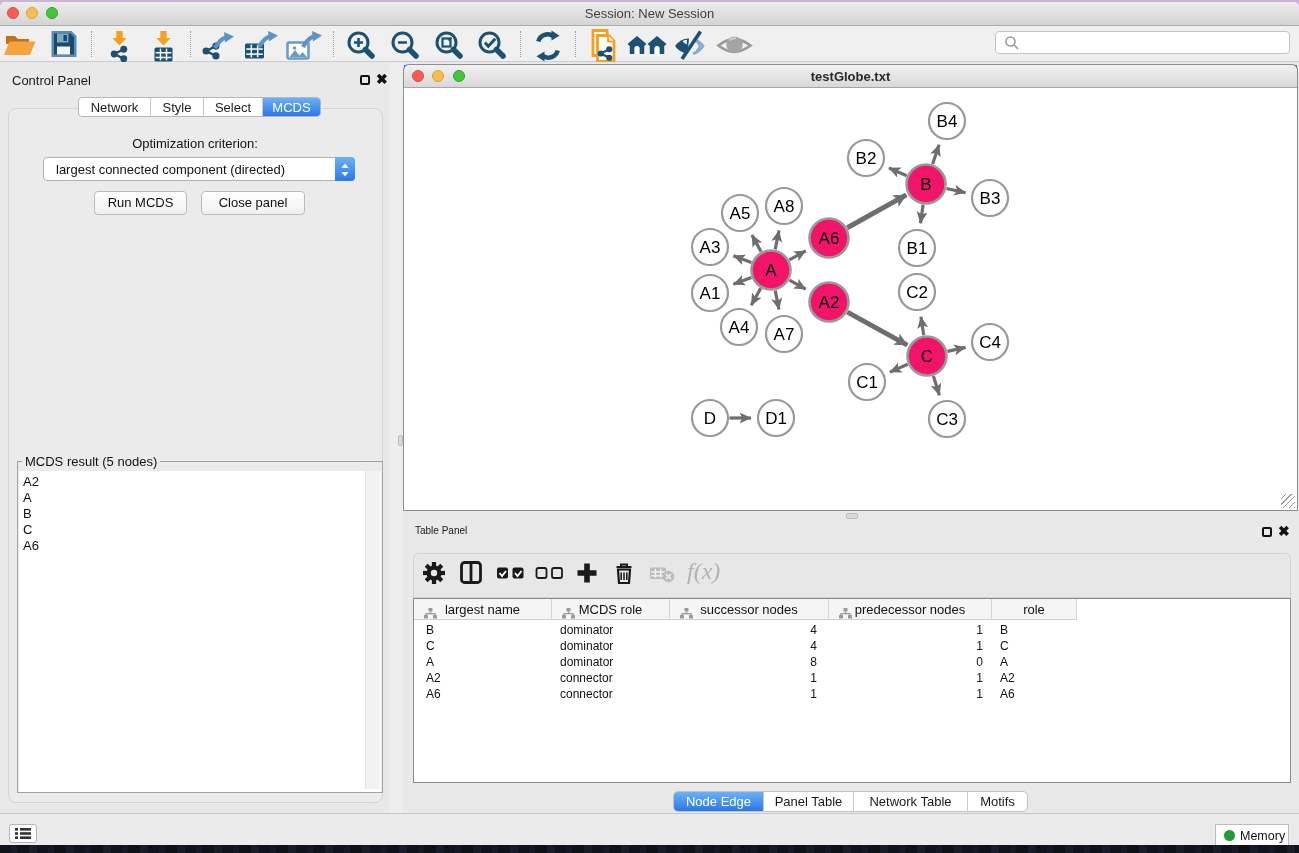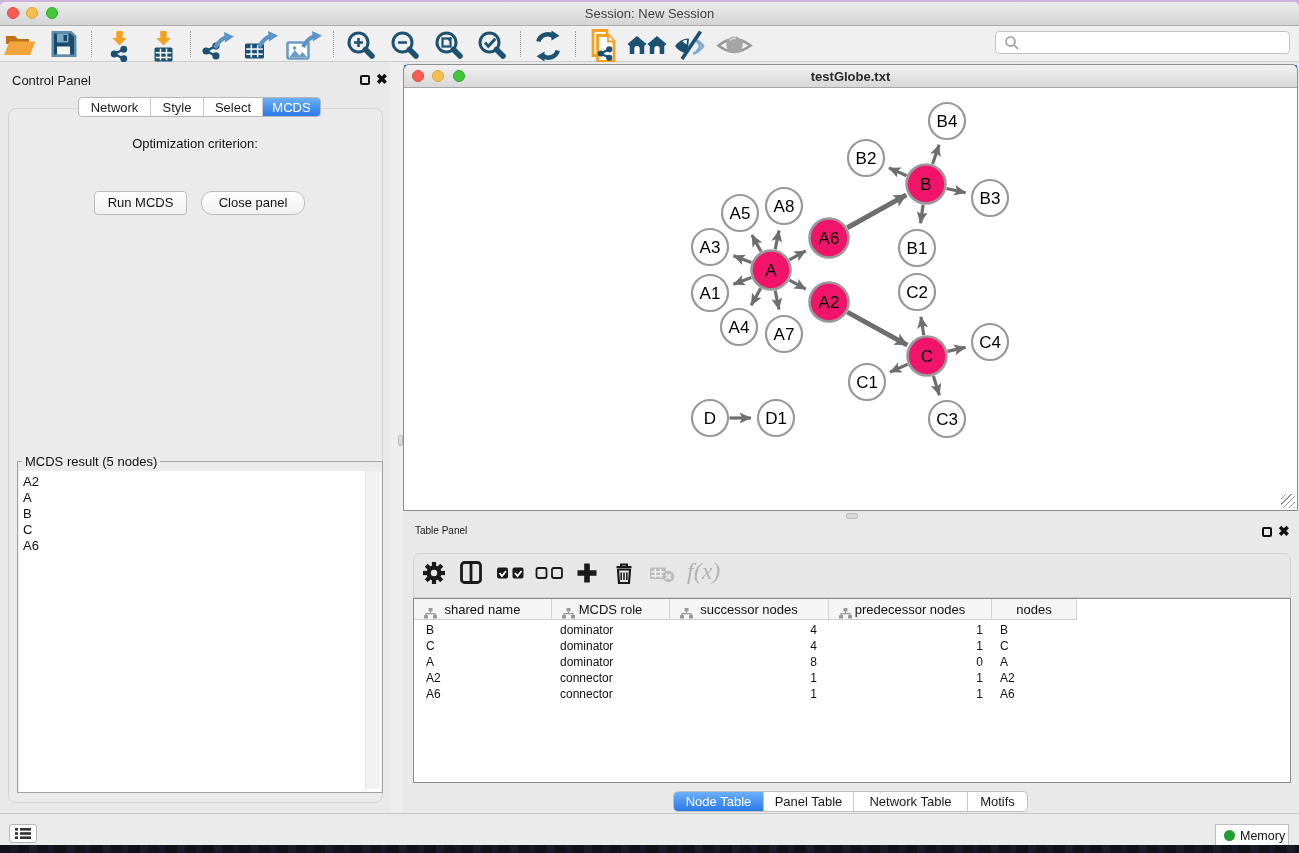--- a/index.html
+++ b/index.html
@@ -37,21 +37,21 @@
 #cpTabs .tab { flex:0 0 auto; text-align:center; font-size:13px; color:#1a1a1a; line-height:19px; border-right:1px solid #c9c9c9; }
 #cpTabs .tab:last-child { border-right:none; }
 #cpTabs .sel { background:linear-gradient(#6cb0f8,#2a79e8); color:#fff; }
 #optLabel { position:absolute; left:0; top:74px; width:390px; text-align:center; font-size:13px; color:#111; }
 #dropdown { position:absolute; left:43px; top:95px; width:312px; height:24px; background:#fff; border:1px solid #b2b2b2; border-radius:4px; }
 #dropdown span { position:absolute; left:12px; top:4px; font-size:13px; color:#111; }
 #ddBtn { position:absolute; right:-1px; top:-1px; width:20px; height:24px; background:linear-gradient(#6cb0f8,#2a79e8); border-radius:0 4px 4px 0; }
 #ddBtn svg { position:absolute; left:3px; top:4px; }
 .btn { position:absolute; top:129px; height:24px; background:linear-gradient(#ffffff,#f0f0f0); border:1px solid #bcbcbc; border-radius:4px; font-size:13px; color:#111; text-align:center; line-height:22px; }
 #btnRun { left:94px; width:93px; }
-#btnClose { left:201px; width:104px;border-radius:11px; }
+#btnClose { left:201px; width:104px; }
 #fieldset { position:absolute; left:17px; top:399px; width:366px; height:332px; border:1px solid #a2a2a2; }
 #fsLegend { position:absolute; left:4px; top:-8px; background:#ebebeb; padding:0 3px; font-size:13px; color:#111; }
 #fsList { position:absolute; left:1px; top:9px; width:362px; height:321px; background:#fff; font-size:13px; color:#111; padding-top:3px; }
 #fsList .it { padding-left:4px; height:16px; line-height:16px; }
 #fsScroll { position:absolute; right:1px; top:0; width:15px; height:318px; background:#f2f2f2; border-left:1px solid #e3e3e3; }
 
 #vsplit { position:absolute; left:390px; top:0; width:13px; height:751px; background:#eeeeee; }
 #vdimple { position:absolute; left:398px; top:373px; width:5px; height:11px; background:#d9d9d9; border:1px solid #bdbdbd; border-radius:2px; }
 #hdimple { position:absolute; left:846px; top:451px; width:12px; height:6px; background:#d9d9d9; border:1px solid #bdbdbd; border-radius:2px; }
 
@@ -231,20 +231,29 @@
       <div class="sq"></div>
         <div class="xx">✖</div>
       <div id="cpBox"></div>
       <div id="cpTabs">
         <div class="tab" style="width:72px">Network</div>
         <div class="tab" style="width:53px">Style</div>
         <div class="tab" style="width:59px">Select</div>
         <div class="tab sel" style="width:57px">MCDS</div>
       </div>
       <div id="optLabel">Optimization criterion:</div>
+      <div id="dropdown">
+          <span>largest connected component (directed)</span>
+        <div id="ddBtn">
+            <svg width="14" height="18" viewBox="0 0 14 18">
+              <path d="M7 2.5 L10.5 7 L3.5 7 Z" fill="#fff"></path>
+              <path d="M7 15.5 L10.5 11 L3.5 11 Z" fill="#fff"></path>
+            </svg>
+          </div>
+      </div>
       <div class="btn" id="btnRun">Run MCDS</div>
       <div class="btn" id="btnClose">Close panel</div>
       <div id="fieldset">
         <div id="fsLegend">MCDS result (5 nodes)</div>
         <div id="fsList">
           <div class="it">A2</div>
             <div class="it">A</div>
             <div class="it">B</div>
             <div class="it">C</div>
             <div class="it">A6</div>
@@ -403,21 +412,21 @@
         </div>
       <div id="table">
         <div id="thead">
             <div class="hcell" style="left:0px;width:138px"><div class="hicon" style="left:10px"><svg width="13" height="11" viewBox="0 0 13 11">
                   <g fill="#999">
                     <rect x="4.5" y="0" width="4" height="3.4" rx="0.5"></rect>
                     <rect x="0" y="7" width="4" height="3.4" rx="0.5"></rect>
                     <rect x="9" y="7" width="4" height="3.4" rx="0.5"></rect>
                   </g>
                   <path d="M6.5 3.4 v2.2 M2 7 v-1.4 h9 v1.4" stroke="#999" stroke-width="1.2" fill="none"></path>
-                </svg></div><span style="position:relative">shared name</span></div>
+                </svg></div><span style="position:relative">largest name</span></div>
             <div class="hcell" style="left:138px;width:118px"><div class="hicon" style="left:10px"><svg width="13" height="11" viewBox="0 0 13 11">
                   <g fill="#999">
                     <rect x="4.5" y="0" width="4" height="3.4" rx="0.5"></rect>
                     <rect x="0" y="7" width="4" height="3.4" rx="0.5"></rect>
                     <rect x="9" y="7" width="4" height="3.4" rx="0.5"></rect>
                   </g>
                   <path d="M6.5 3.4 v2.2 M2 7 v-1.4 h9 v1.4" stroke="#999" stroke-width="1.2" fill="none"></path>
                 </svg></div><span style="position:relative">MCDS role</span></div>
             <div class="hcell" style="left:256px;width:159px"><div class="hicon" style="left:10px"><svg width="13" height="11" viewBox="0 0 13 11">
                   <g fill="#999">
@@ -428,21 +437,21 @@
                   <path d="M6.5 3.4 v2.2 M2 7 v-1.4 h9 v1.4" stroke="#999" stroke-width="1.2" fill="none"></path>
                 </svg></div><span style="position:relative">successor nodes</span></div>
             <div class="hcell" style="left:415px;width:163px"><div class="hicon" style="left:10px"><svg width="13" height="11" viewBox="0 0 13 11">
                   <g fill="#999">
                     <rect x="4.5" y="0" width="4" height="3.4" rx="0.5"></rect>
                     <rect x="0" y="7" width="4" height="3.4" rx="0.5"></rect>
                     <rect x="9" y="7" width="4" height="3.4" rx="0.5"></rect>
                   </g>
                   <path d="M6.5 3.4 v2.2 M2 7 v-1.4 h9 v1.4" stroke="#999" stroke-width="1.2" fill="none"></path>
                 </svg></div><span style="position:relative">predecessor nodes</span></div>
-            <div class="hcell" style="left:578px;width:85px"><span style="position:relative">nodes</span></div>
+            <div class="hcell" style="left:578px;width:85px"><span style="position:relative">role</span></div>
           </div>
           <div class="trow" style="left:12px;top:23px;width:120px">B</div>
           <div class="trow" style="left:146px;top:23px;width:110px">dominator</div>
           <div class="trow" style="left:300px;top:23px;width:103px;text-align:right">4</div>
           <div class="trow" style="left:466px;top:23px;width:103px;text-align:right">1</div>
           <div class="trow" style="left:586px;top:23px;width:80px">B</div>
           <div class="trow" style="left:12px;top:39px;width:120px">C</div>
           <div class="trow" style="left:146px;top:39px;width:110px">dominator</div>
           <div class="trow" style="left:300px;top:39px;width:103px;text-align:right">4</div>
           <div class="trow" style="left:466px;top:39px;width:103px;text-align:right">1</div>
@@ -457,21 +466,21 @@
           <div class="trow" style="left:300px;top:71px;width:103px;text-align:right">1</div>
           <div class="trow" style="left:466px;top:71px;width:103px;text-align:right">1</div>
           <div class="trow" style="left:586px;top:71px;width:80px">A2</div>
           <div class="trow" style="left:12px;top:87px;width:120px">A6</div>
           <div class="trow" style="left:146px;top:87px;width:110px">connector</div>
           <div class="trow" style="left:300px;top:87px;width:103px;text-align:right">1</div>
           <div class="trow" style="left:466px;top:87px;width:103px;text-align:right">1</div>
           <div class="trow" style="left:586px;top:87px;width:80px">A6</div>
         </div>
       <div id="btabs">
-        <div class="tab sel" style="width:90px">Node Table</div>
+        <div class="tab sel" style="width:90px">Node Edge</div>
         <div class="tab" style="width:90px">Panel Table</div>
         <div class="tab" style="width:114px">Network Table</div>
         <div class="tab" style="width:59px">Motifs</div>
       </div>
     </div>
   </div>
   <div id="statusbar">
     <div id="listbtn">
       <svg width="16" height="13" style="position:absolute;left:5px;top:2px" viewBox="0 0 16 13">
           <g fill="#333">

